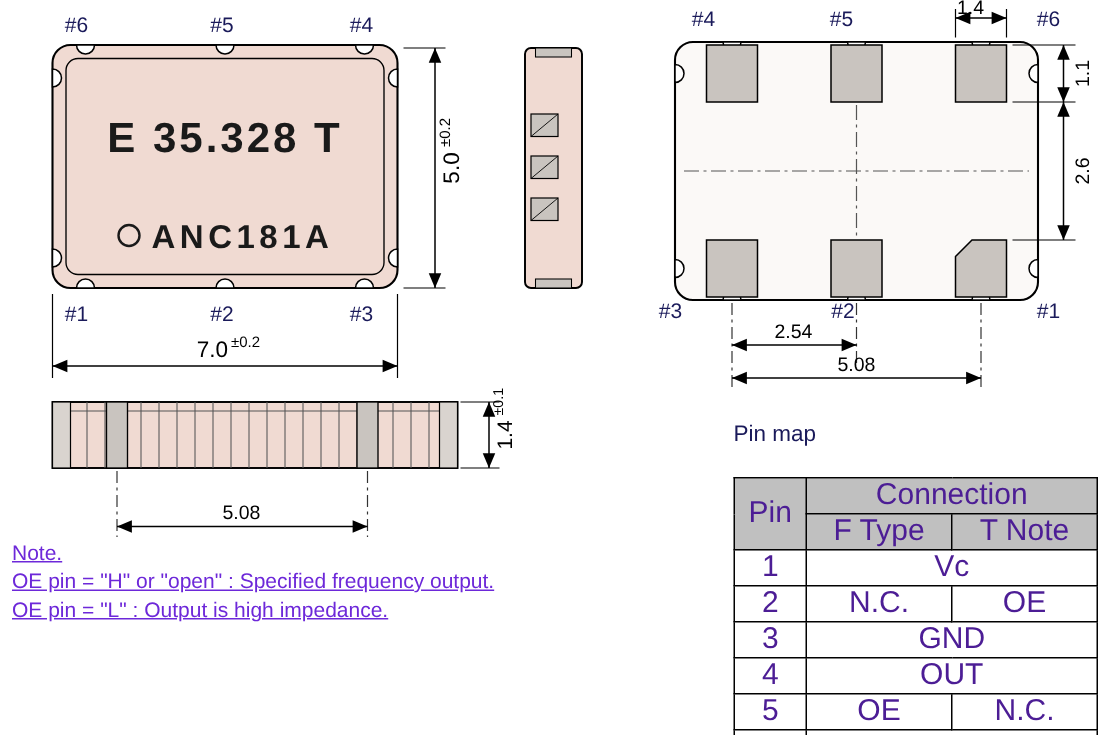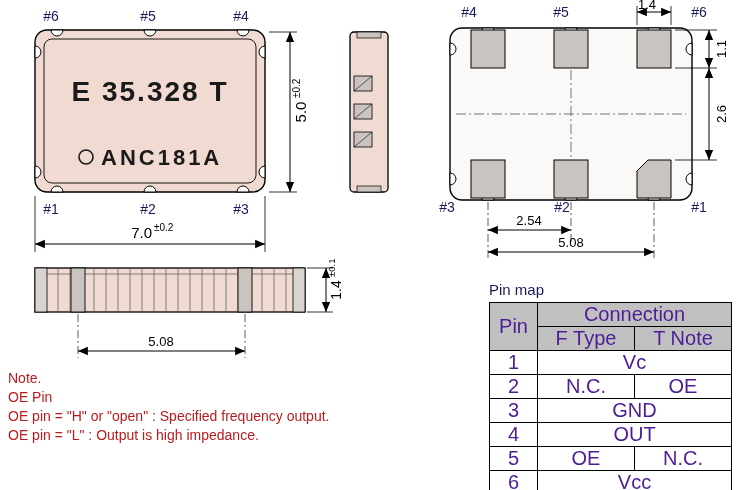--- a/index.html
+++ b/index.html
@@ -5,26 +5,26 @@
   * { margin:0; padding:0; box-sizing:border-box; }
   html,body { background:#fff; }
   .page {
     position:relative; width:743px; height:490px; background:#ffffff;
     font-family:"Liberation Sans", sans-serif; overflow:hidden;
   }
   svg.drawing { position:absolute; left:0; top:0; }
   svg text { font-family:"Liberation Sans", sans-serif; }
 
   .notes {
-    position:absolute; left:8px; top:369px;
-    font-size:14px; line-height:19px; color:#b91c1c;
+    position:absolute; left:8px; top:359px;
+    font-size:14px; line-height:19px; color:#6d28d9;text-decoration:underline;
   }
 
   .pinmap { position:absolute; left:489px; top:281px; color:#1a1a5a; }
-  .pinmap-title { font-size:15px; margin-bottom:4px; }
+  .pinmap-title { font-size:15px; margin-bottom:20px; }
   table.pin-table { border-collapse:collapse; font-size:20px; color:#4c1d95; }
   .pin-table th, .pin-table td {
     border:1px solid #000; text-align:center; vertical-align:middle; padding:0 2px;
   }
   .pin-table th { background:#c0c0c0; font-weight:normal; height:20px; }
   .pin-table td { background:#fff; height:22px; }
   .col-pin { width:48px; } .col-f { width:97px; } .col-t { width:97px; }
 </style>
 </head>
 <body>
@@ -173,21 +173,20 @@
         <g transform="translate(341,290) rotate(-90)">
           <text x="0" y="0" text-anchor="middle" font-size="14" fill="#000">1.4</text>
           <text x="13" y="-6" font-size="9.5" fill="#000">±0.1</text>
         </g>
       </g>
     </g>
   </svg>
 
   <div class="notes">
     <div>Note.</div>
-    <div>OE Pin</div>
     <div>OE pin = "H" or "open" : Specified frequency output.</div>
     <div>OE pin = "L" : Output is high impedance.</div>
   </div>
 
   <div class="pinmap">
     <div class="pinmap-title">Pin map</div>
     <table class="pin-table">
       <colgroup>
           <col class="col-pin">
           <col class="col-f">

